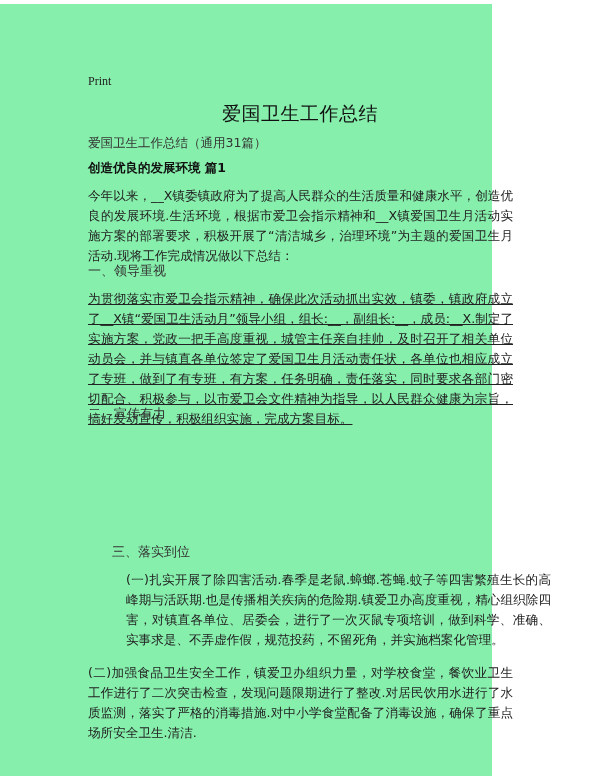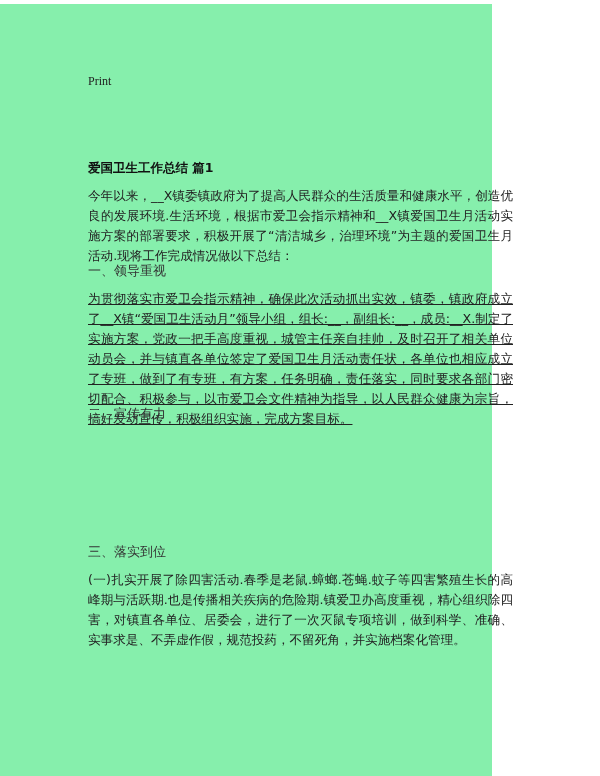--- a/index.html
+++ b/index.html
@@ -15,26 +15,29 @@
   .para { position: absolute; left: 88px; width: 425px; font-size: 12.6px; line-height: 20px;
           color: #222; word-break: break-all; text-align: justify; }
   .sec { position: absolute; left: 88px; font-size: 13px; color: #333; }
 </style>
 </head>
 <body>
 
 <div class="page">
   <div class="print">Print</div>
 
+  <div class="title">爱国卫生工作总结</div>
 
+  <div class="subtitle">爱国卫生工作总结（通用31篇）</div>
 
-  <div class="heading">爱国卫生工作总结 篇1</div>
+  <div class="heading">创造优良的发展环境 篇1</div>
 
   <div class="para" style="top:182px;">今年以来，__X镇委镇政府为了提高人民群众的生活质量和健康水平，创造优良的发展环境.生活环境，根据市爱卫会指示精神和__X镇爱国卫生月活动实施方案的部署要求，积极开展了“清洁城乡，治理环境”为主题的爱国卫生月活动.现将工作完成情况做以下总结：</div>
 
   <div class="sec" style="top:258px;">一、领导重视</div>
   <div class="para" style="top:285px;text-decoration:underline;">为贯彻落实市爱卫会指示精神，确保此次活动抓出实效，镇委，镇政府成立了__X镇“爱国卫生活动月”领导小组，组长:__，副组长:__，成员:__X.制定了实施方案，党政一把手高度重视，城管主任亲自挂帅，及时召开了相关单位动员会，并与镇直各单位签定了爱国卫生月活动责任状，各单位也相应成立了专班，做到了有专班，有方案，任务明确，责任落实，同时要求各部门密切配合、积极参与，以市爱卫会文件精神为指导，以人民群众健康为宗旨，搞好发动宣传，积极组织实施，完成方案目标。</div>
 
   <div class="sec" style="top:401px;">二、宣传有力</div>
 
-  <div class="sec" style="top:539px;">三、落实到位</div>
-  <div class="para" style="top:566px;">(一)扎实开展了除四害活动.春季是老鼠.蟑螂.苍蝇.蚊子等四害繁殖生长的高峰期与活跃期.也是传播相关疾病的危险期.镇爱卫办高度重视，精心组织除四害，对镇直各单位、居委会，进行了一次灭鼠专项培训，做到科学、准确、实事求是、不弄虚作假，规范投药，不留死角，并实施档案化管理。</div>
+  <div class="sec" style="top:539px;margin-left:24px;">三、落实到位</div>
+  <div class="para" style="top:566px;margin-left:38px;">(一)扎实开展了除四害活动.春季是老鼠.蟑螂.苍蝇.蚊子等四害繁殖生长的高峰期与活跃期.也是传播相关疾病的危险期.镇爱卫办高度重视，精心组织除四害，对镇直各单位、居委会，进行了一次灭鼠专项培训，做到科学、准确、实事求是、不弄虚作假，规范投药，不留死角，并实施档案化管理。</div>
+  <div class="para" style="top:659px;">(二)加强食品卫生安全工作，镇爱卫办组织力量，对学校食堂，餐饮业卫生工作进行了二次突击检查，发现问题限期进行了整改.对居民饮用水进行了水质监测，落实了严格的消毒措施.对中小学食堂配备了消毒设施，确保了重点场所安全卫生.清洁.</div>
 </div>
 
 </body></html>

